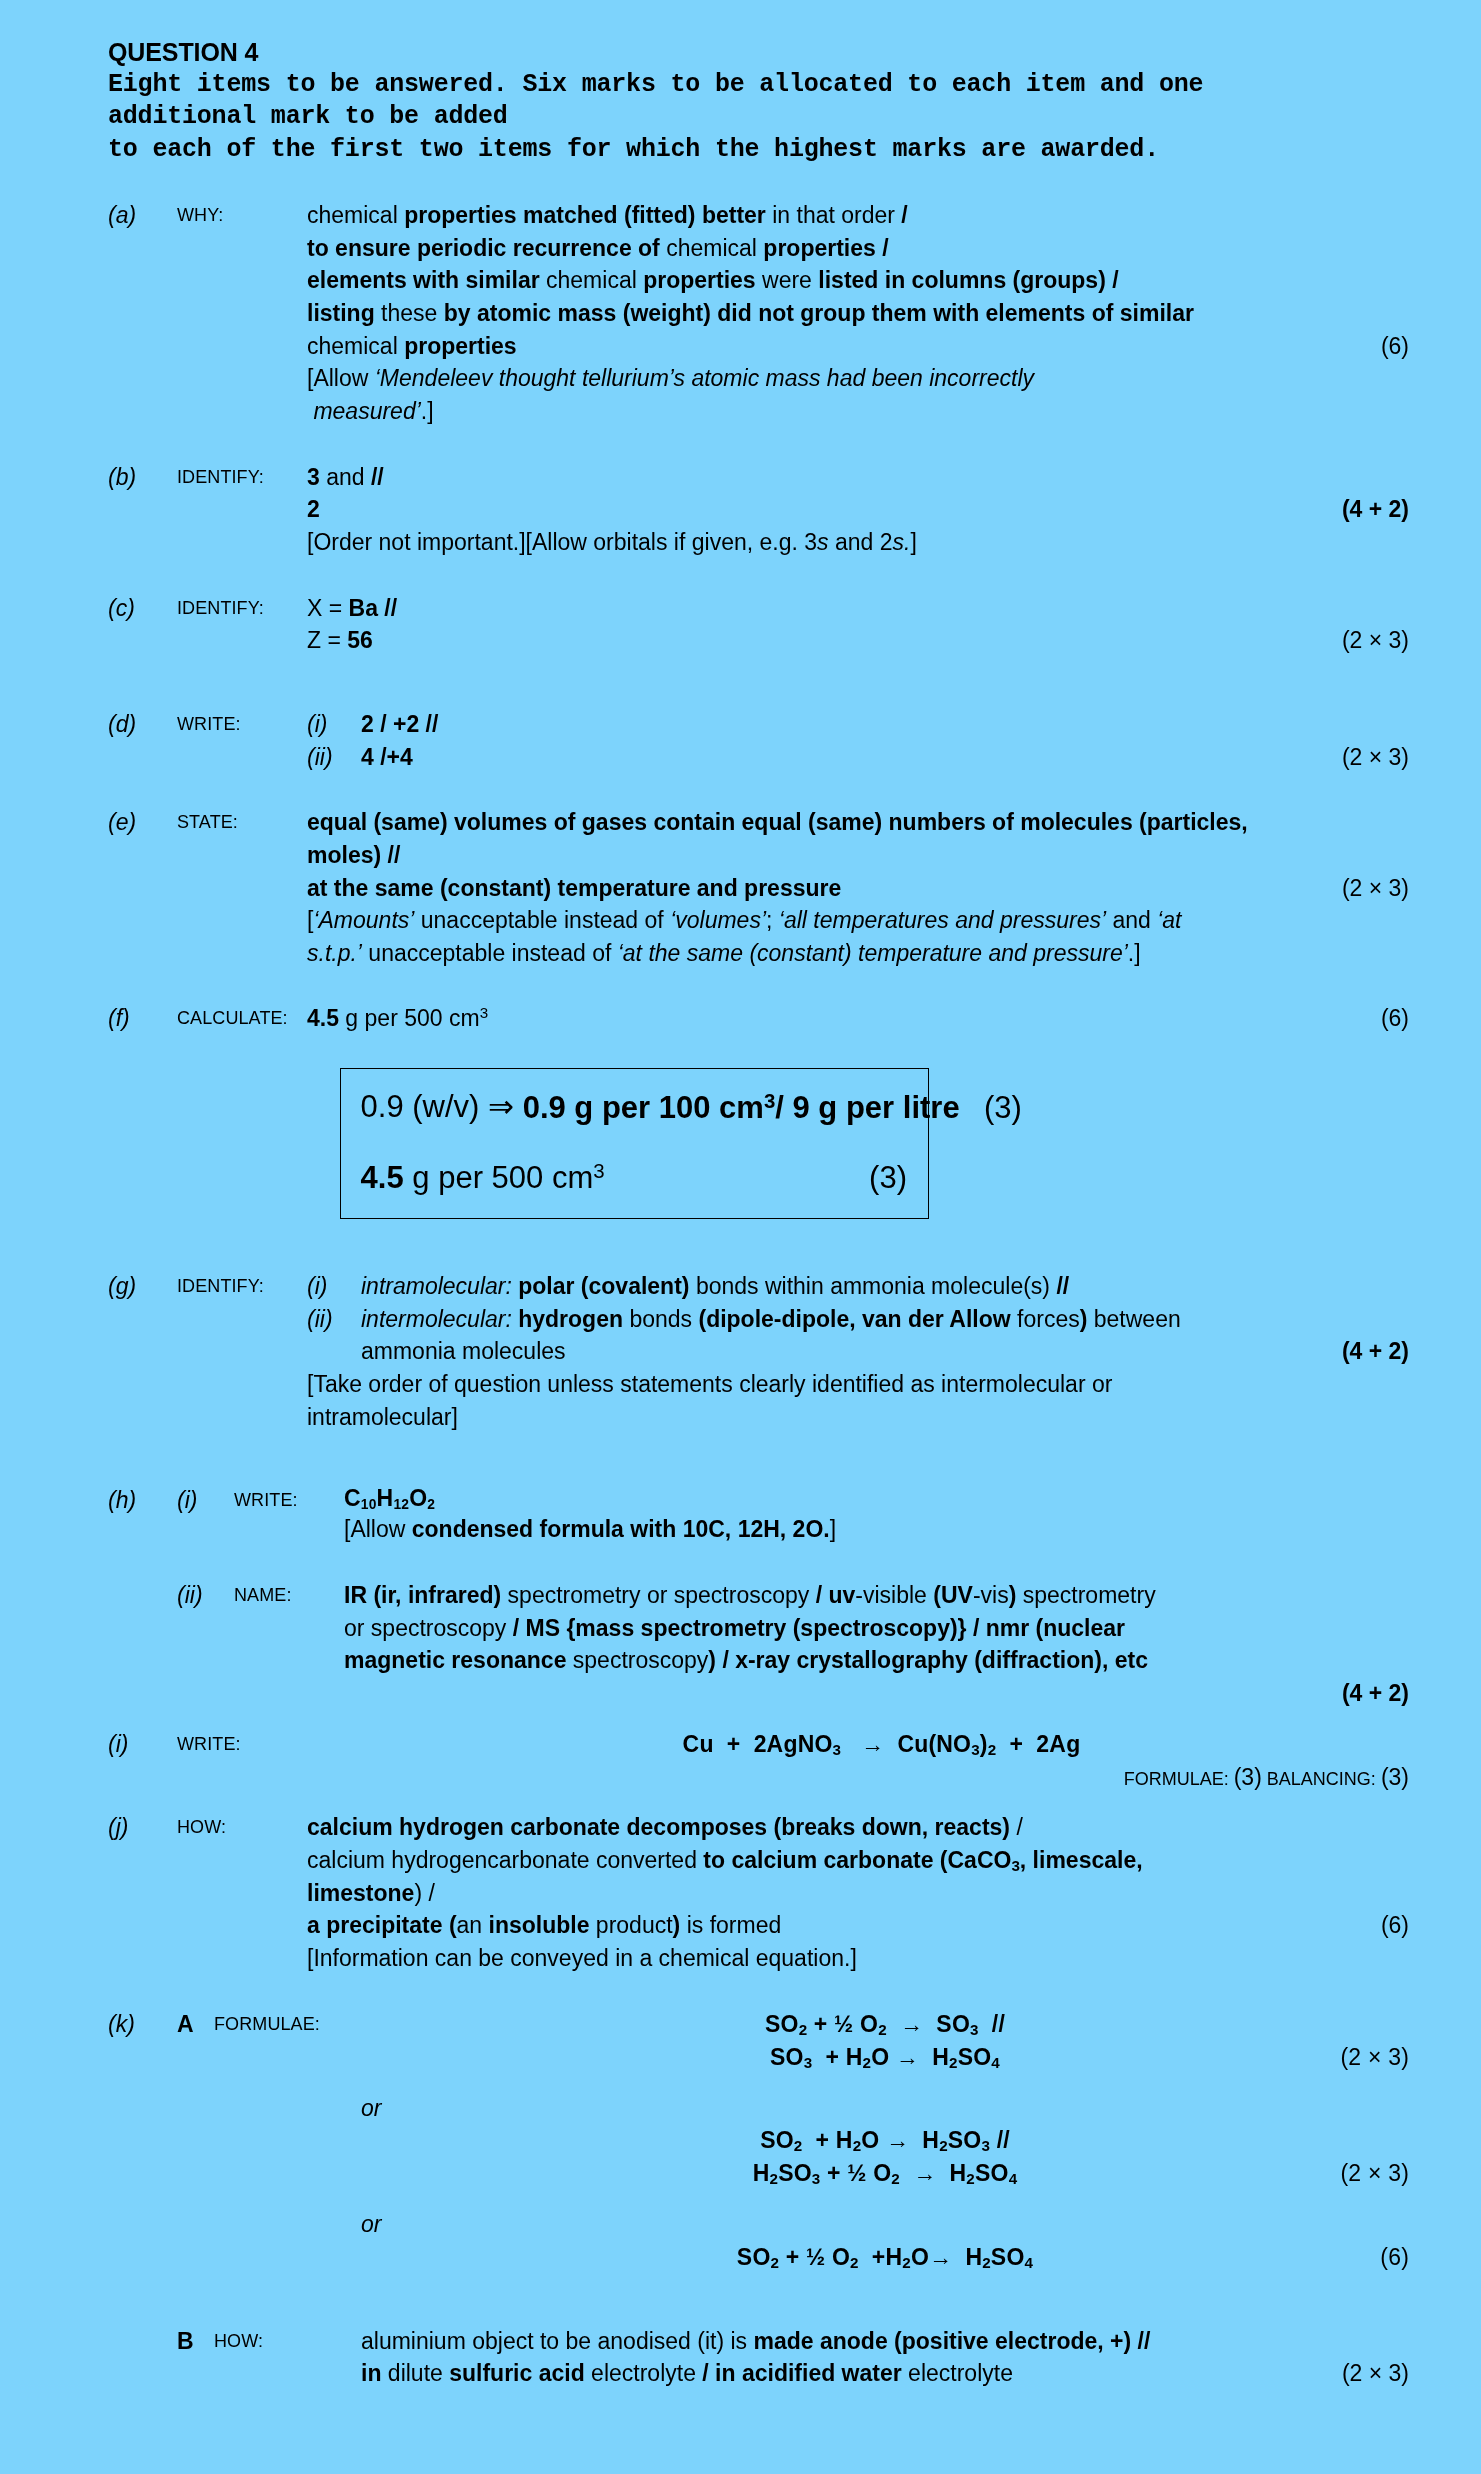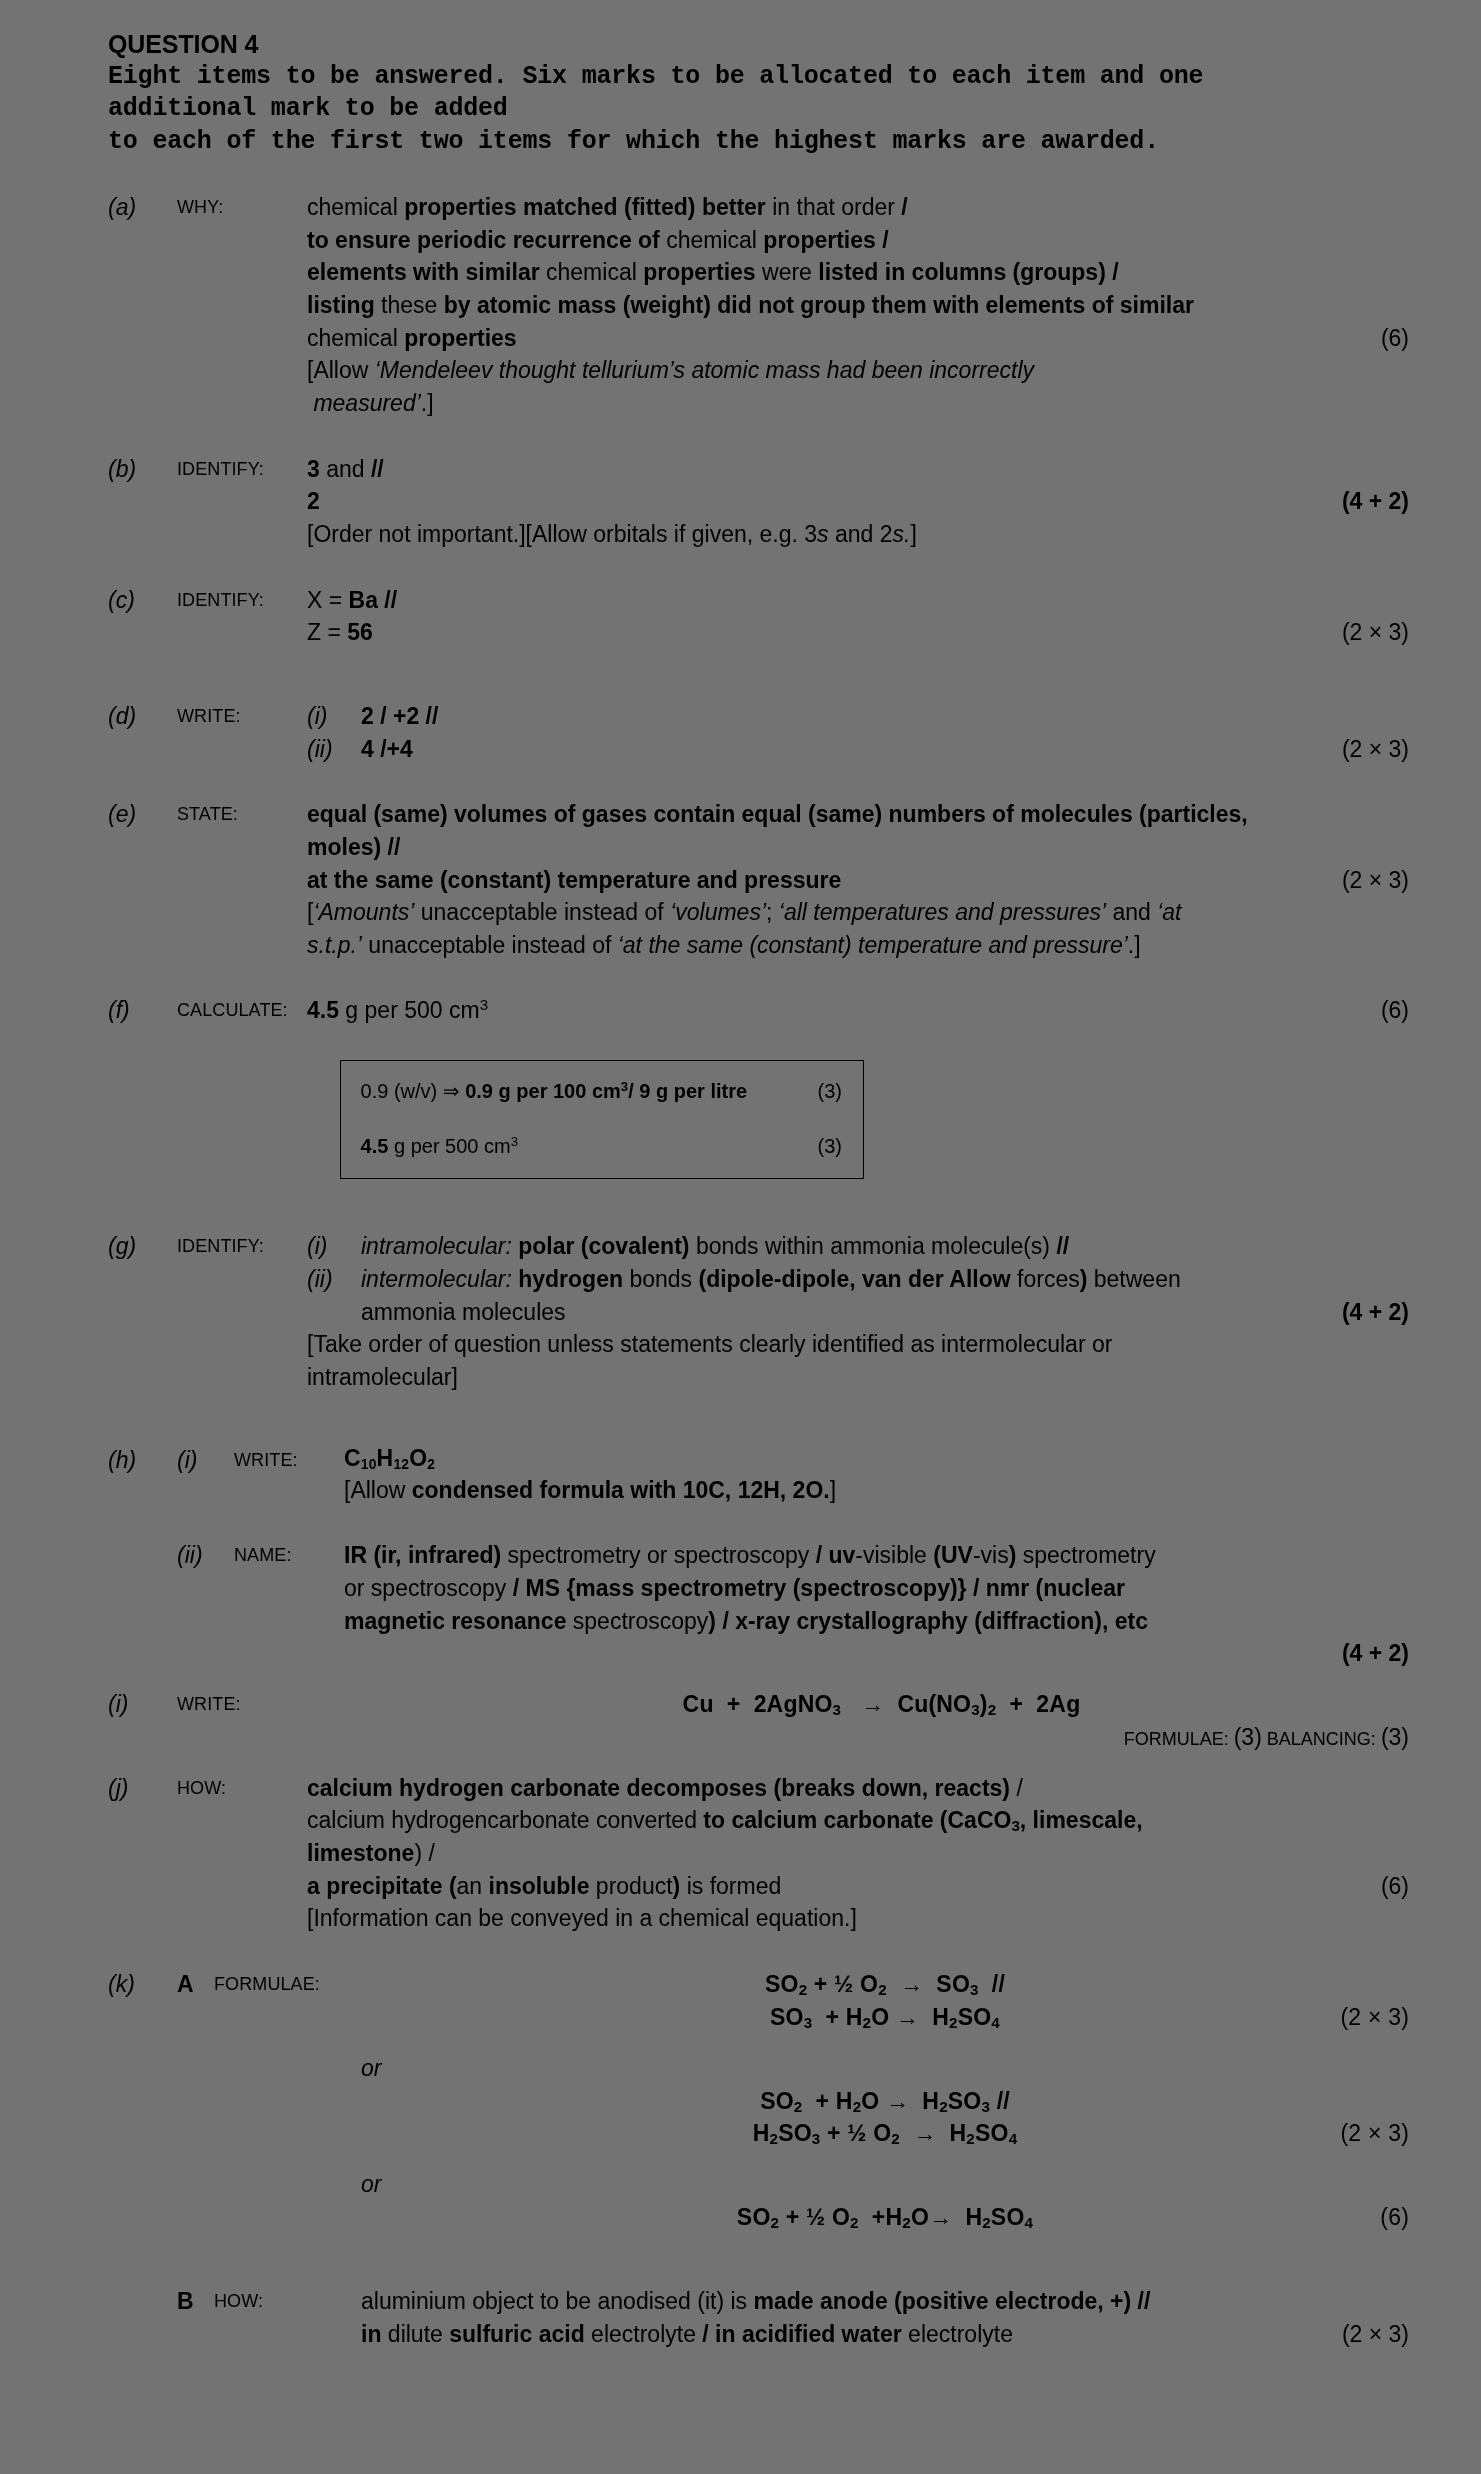--- a/index.html
+++ b/index.html
@@ -8,23 +8,23 @@
     background: #ffffff;
   }
   body {
     font-family: "Liberation Sans", sans-serif;
     color: #000000;
   }
   #page {
     position: relative;
     width: 1482px;
     min-height: 2475px;
-    background: #737373;
+    background: #7dd3fc;
     box-sizing: border-box;
-    padding: 28px 73px 33px 108px;
+    padding: 36px 73px 33px 108px;
   }
 
   
   .qtitle {
     font-weight: bold;
     font-size: 25px;
     line-height: 1.30;
     letter-spacing: -0.1px;
   }
   .qintro {
@@ -90,24 +90,24 @@
   .mark.b { font-weight: bold; }
 
   .spacer-s { height: 18px; }
   .spacer-m { height: 33px; }
   .spacer-l { height: 51px; }
 
   
   .workbox {
     border: 1.6px solid #000;
     box-sizing: border-box;
-    width: 524px;
+    width: 589px;
     margin-left: 232px;
     padding: 16.3px 21px 18px 19.6px;
-    font-size: 20px;
+    font-size: 31px;
     line-height: 1.42;
     position: relative;
   }
   .workrow {
     display: flex;
     align-items: baseline;
   }
   .workrow .wtxt { flex: 0 0 auto; }
   .workrow .wmk  { margin-left: auto; padding-left: 24.4px; }
   .wgap { height: 26px; }

